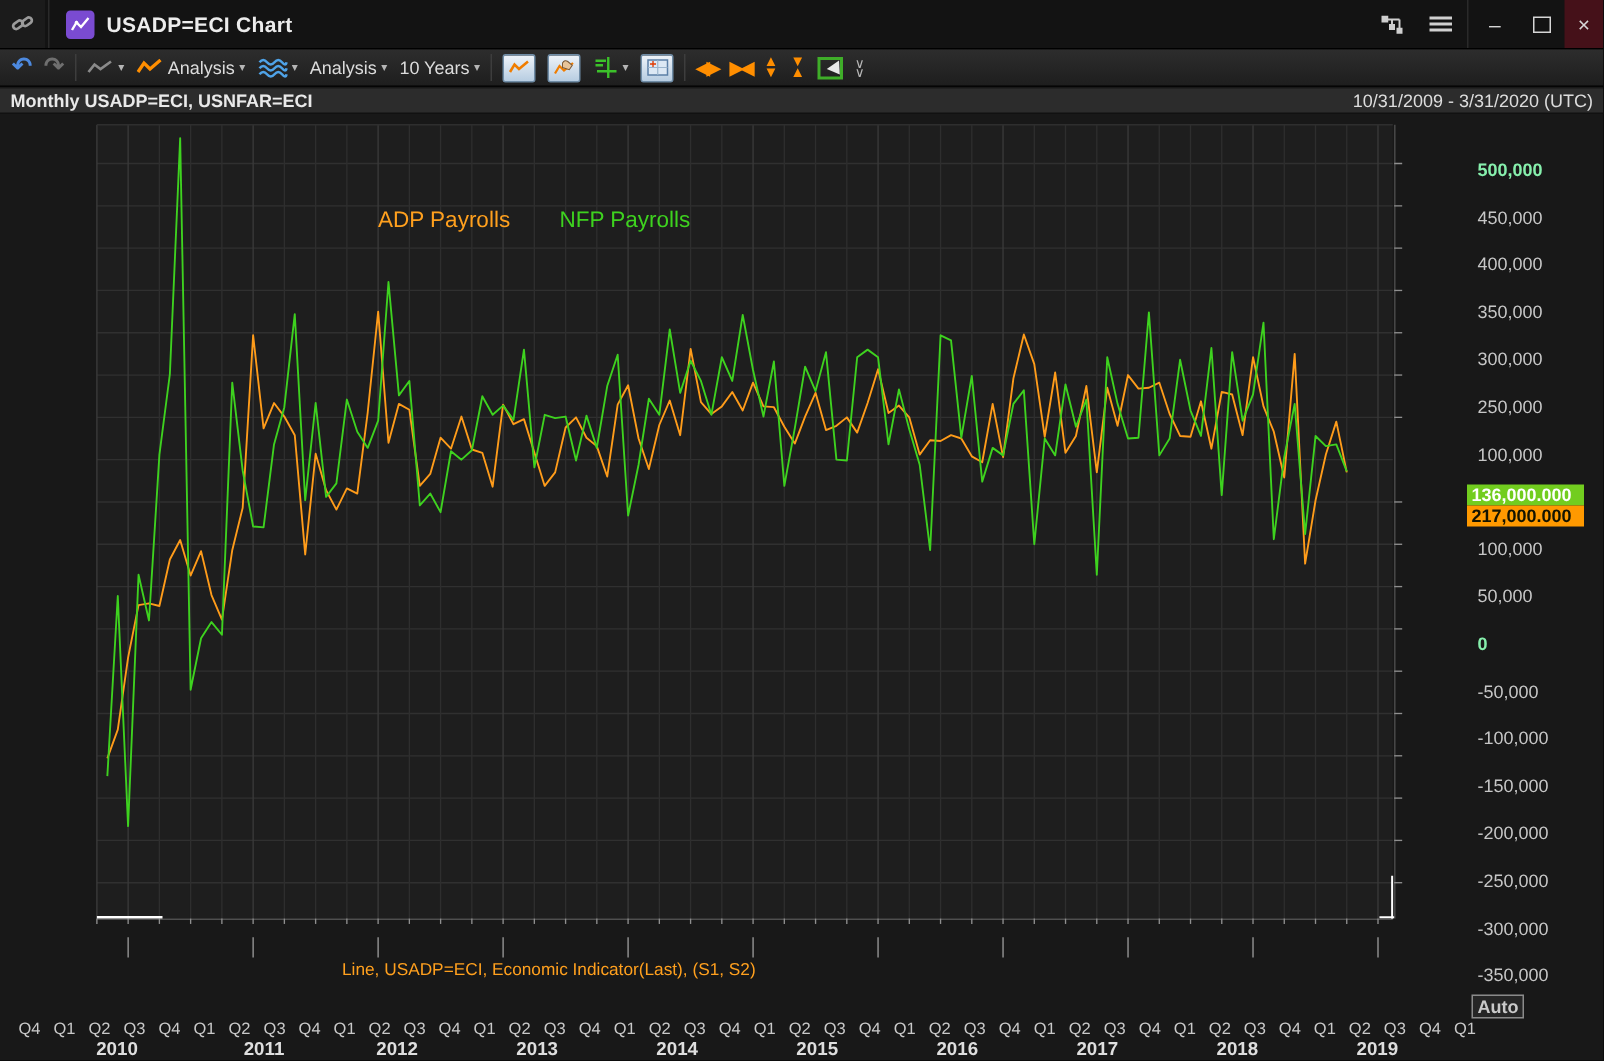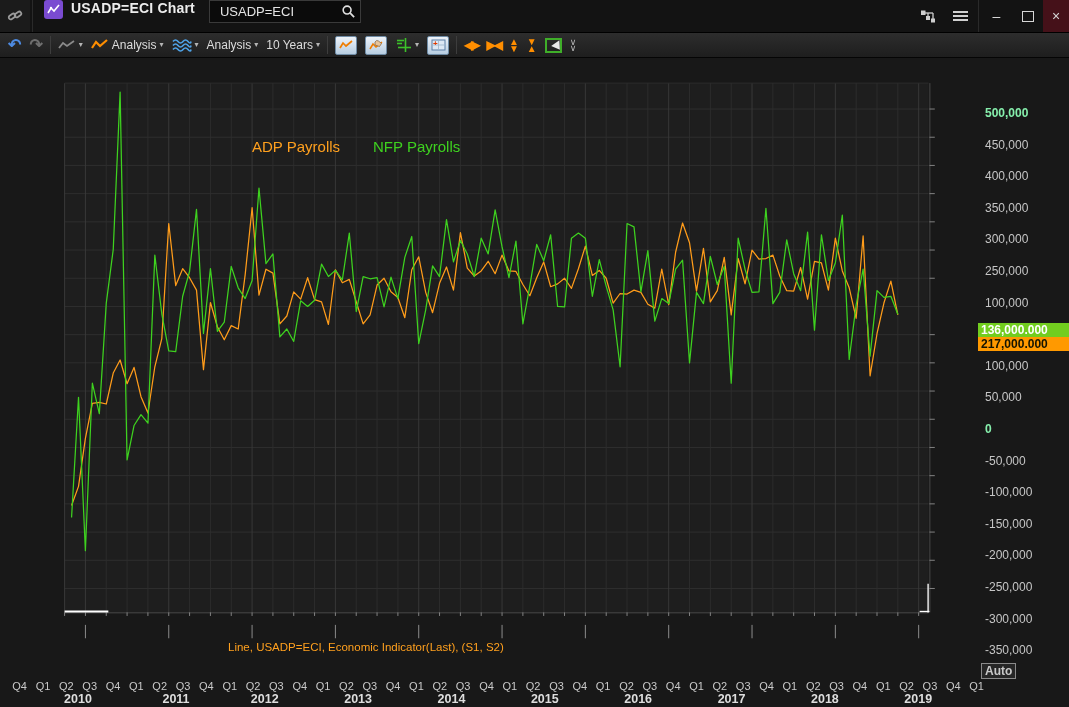--- a/index.html
+++ b/index.html
@@ -1,20 +1,20 @@
 <!DOCTYPE html>
 <html><head>
 <meta charset="utf-8">
 <style>
   html,body{margin:0;padding:0;background:#000;}
   .app{position:relative;width:1069px;height:707px;background:#181818;overflow:hidden;
        font-family:"Liberation Sans",sans-serif;-webkit-font-smoothing:antialiased;}
   
   .titlebar{position:absolute;top:0;left:0;width:1069px;height:32px;background:#131313;
-            border-bottom:1px solid #000;display:flex;}
+            border-bottom:1px solid #000;display:flex;align-items:center;}
   .tb-sep{width:1px;height:32px;background:#2a2a2a;margin:0 2px;}
   .link-btn{width:30px;height:32px;display:flex;align-items:center;justify-content:center;background:#1b1b1b;}
   .app-icon{width:19px;height:19px;border-radius:3px;background:#7a4bd1;margin:0 8px 0 9px;
             display:flex;align-items:center;justify-content:center;}
   .app-title{font-size:14px;font-weight:bold;color:#ececec;margin-right:14px;letter-spacing:.2px;}
   .searchbox{display:flex;align-items:center;background:#0b0b0b;border:1px solid #3a3a3a;height:21px;width:138px;padding:0 4px 0 8px;}
   .searchbox input{flex:1;background:transparent;border:none;outline:none;color:#e4e4e4;
                    font-size:13px;font-family:"Liberation Sans",sans-serif;width:90px;}
   .tb-right{margin-left:auto;display:flex;align-items:center;height:32px;}
   .icon-btn{width:32px;height:32px;display:flex;align-items:center;justify-content:center;color:#cfcfcf;}
@@ -48,21 +48,21 @@
   .ch-title{font-size:12px;font-weight:bold;color:#e9e9e9;}
   .ch-range{font-size:12px;color:#dddddd;}
   
   .chart-wrap{position:absolute;top:76px;left:0;width:1069px;height:631px;background:#181818;}
   .plot-svg{position:absolute;top:0;left:0;}
   .anno{position:absolute;font-size:15px;}
   .t-orange{color:#ffa01e;} .t-green{color:#3ed21f;} .t-white{color:#e9e9e9;}
   .legend{position:absolute;left:228px;top:535px;font-size:11.5px;line-height:14.6px;white-space:pre;}
   .ytick{position:absolute;left:985px;font-size:12px;color:#c6c6c6;transform:translateY(-50%);}
   .ytick.bold{font-weight:bold;color:#86efac;}
-  .badge{position:absolute;left:978px;width:92px;height:14px;font-size:12px;font-weight:bold;
+  .badge{position:absolute;left:978px;width:78px;height:14px;font-size:12px;font-weight:bold;
          display:flex;align-items:center;padding-left:3px;box-sizing:border-box;}
   .auto-btn{position:absolute;left:981px;top:587px;font-size:12px;font-weight:bold;color:#c9c9c9;
             border:1px solid #8a8a8a;background:#262626;padding:0 3px;line-height:14px;}
   .qlabel{position:absolute;top:604px;font-size:11px;color:#c9c9c9;transform:translateX(-50%);}
   .ylabel{position:absolute;top:616px;font-size:12.5px;font-weight:bold;color:#dedede;transform:translateX(-50%);}
 </style>
 </head>
 <body>
 
 <div class="app">
@@ -77,27 +77,20 @@
       </svg>
     </div>
     <div class="tb-sep"></div>
     <div class="app-icon">
       <svg width="13" height="13" viewBox="0 0 13 13">
           <polyline points="1,10 4,5 7,8 12,2" fill="none" stroke="#fff" stroke-width="1.6"></polyline>
           <circle cx="4" cy="5" r="1.2" fill="#fff"></circle>
         </svg>
     </div>
     <span class="app-title">USADP=ECI Chart</span>
-    <div class="searchbox">
-      <input value="USADP=ECI" style="">
-      <svg width="15" height="15" viewBox="0 0 16 16">
-        <circle cx="6.5" cy="6.5" r="4.2" fill="none" stroke="#e0e0e0" stroke-width="1.7"></circle>
-        <line x1="9.8" y1="9.8" x2="14" y2="14" stroke="#e0e0e0" stroke-width="1.9"></line>
-      </svg>
-    </div>
     <div class="tb-right">
       <div class="icon-btn">
         <svg width="17" height="15" viewBox="0 0 17 15">
           <g stroke="#cfcfcf" stroke-width="1.3" fill="none">
             <line x1="3" y1="4" x2="13" y2="4"></line>
               <line x1="13" y1="4" x2="13" y2="11"></line>
               <line x1="8" y1="4" x2="8" y2="8"></line>
           </g>
           <rect x="1" y="1.5" width="4.5" height="4.5" fill="#cfcfcf"></rect>
           <rect x="6" y="7" width="4" height="4" fill="#cfcfcf"></rect>
@@ -223,20 +216,24 @@
         <span class="zoombox"></span>
       </div>
     <div class="tbtn">
       <span class="morestack">
           <span>∨</span>
           <span>∨</span>
         </span>
     </div>
   </div>
 
+  <div class="chart-header">
+    <span class="ch-title">Monthly USADP=ECI, USNFAR=ECI</span>
+    <span class="ch-range">10/31/2009 - 3/31/2020 (UTC)</span>
+  </div>
 
   <div class="chart-wrap">
     <svg class="plot-svg" id="plot-svg" width="1069" height="631" viewBox="0 76 1069 707">
         <rect x="8" y="84" width="968" height="593" fill="#1e1e1e"></rect>
         <line x1="8" y1="112.99999999999994" x2="976" y2="112.99999999999994" stroke="#303030" stroke-width="1"></line>
         <line x1="8" y1="144.59999999999997" x2="976" y2="144.59999999999997" stroke="#303030" stroke-width="1"></line>
         <line x1="8" y1="176.19999999999996" x2="976" y2="176.19999999999996" stroke="#303030" stroke-width="1"></line>
         <line x1="8" y1="207.79999999999998" x2="976" y2="207.79999999999998" stroke="#303030" stroke-width="1"></line>
         <line x1="8" y1="239.39999999999998" x2="976" y2="239.39999999999998" stroke="#303030" stroke-width="1"></line>
         <line x1="8" y1="271" x2="976" y2="271" stroke="#303030" stroke-width="1"></line>

